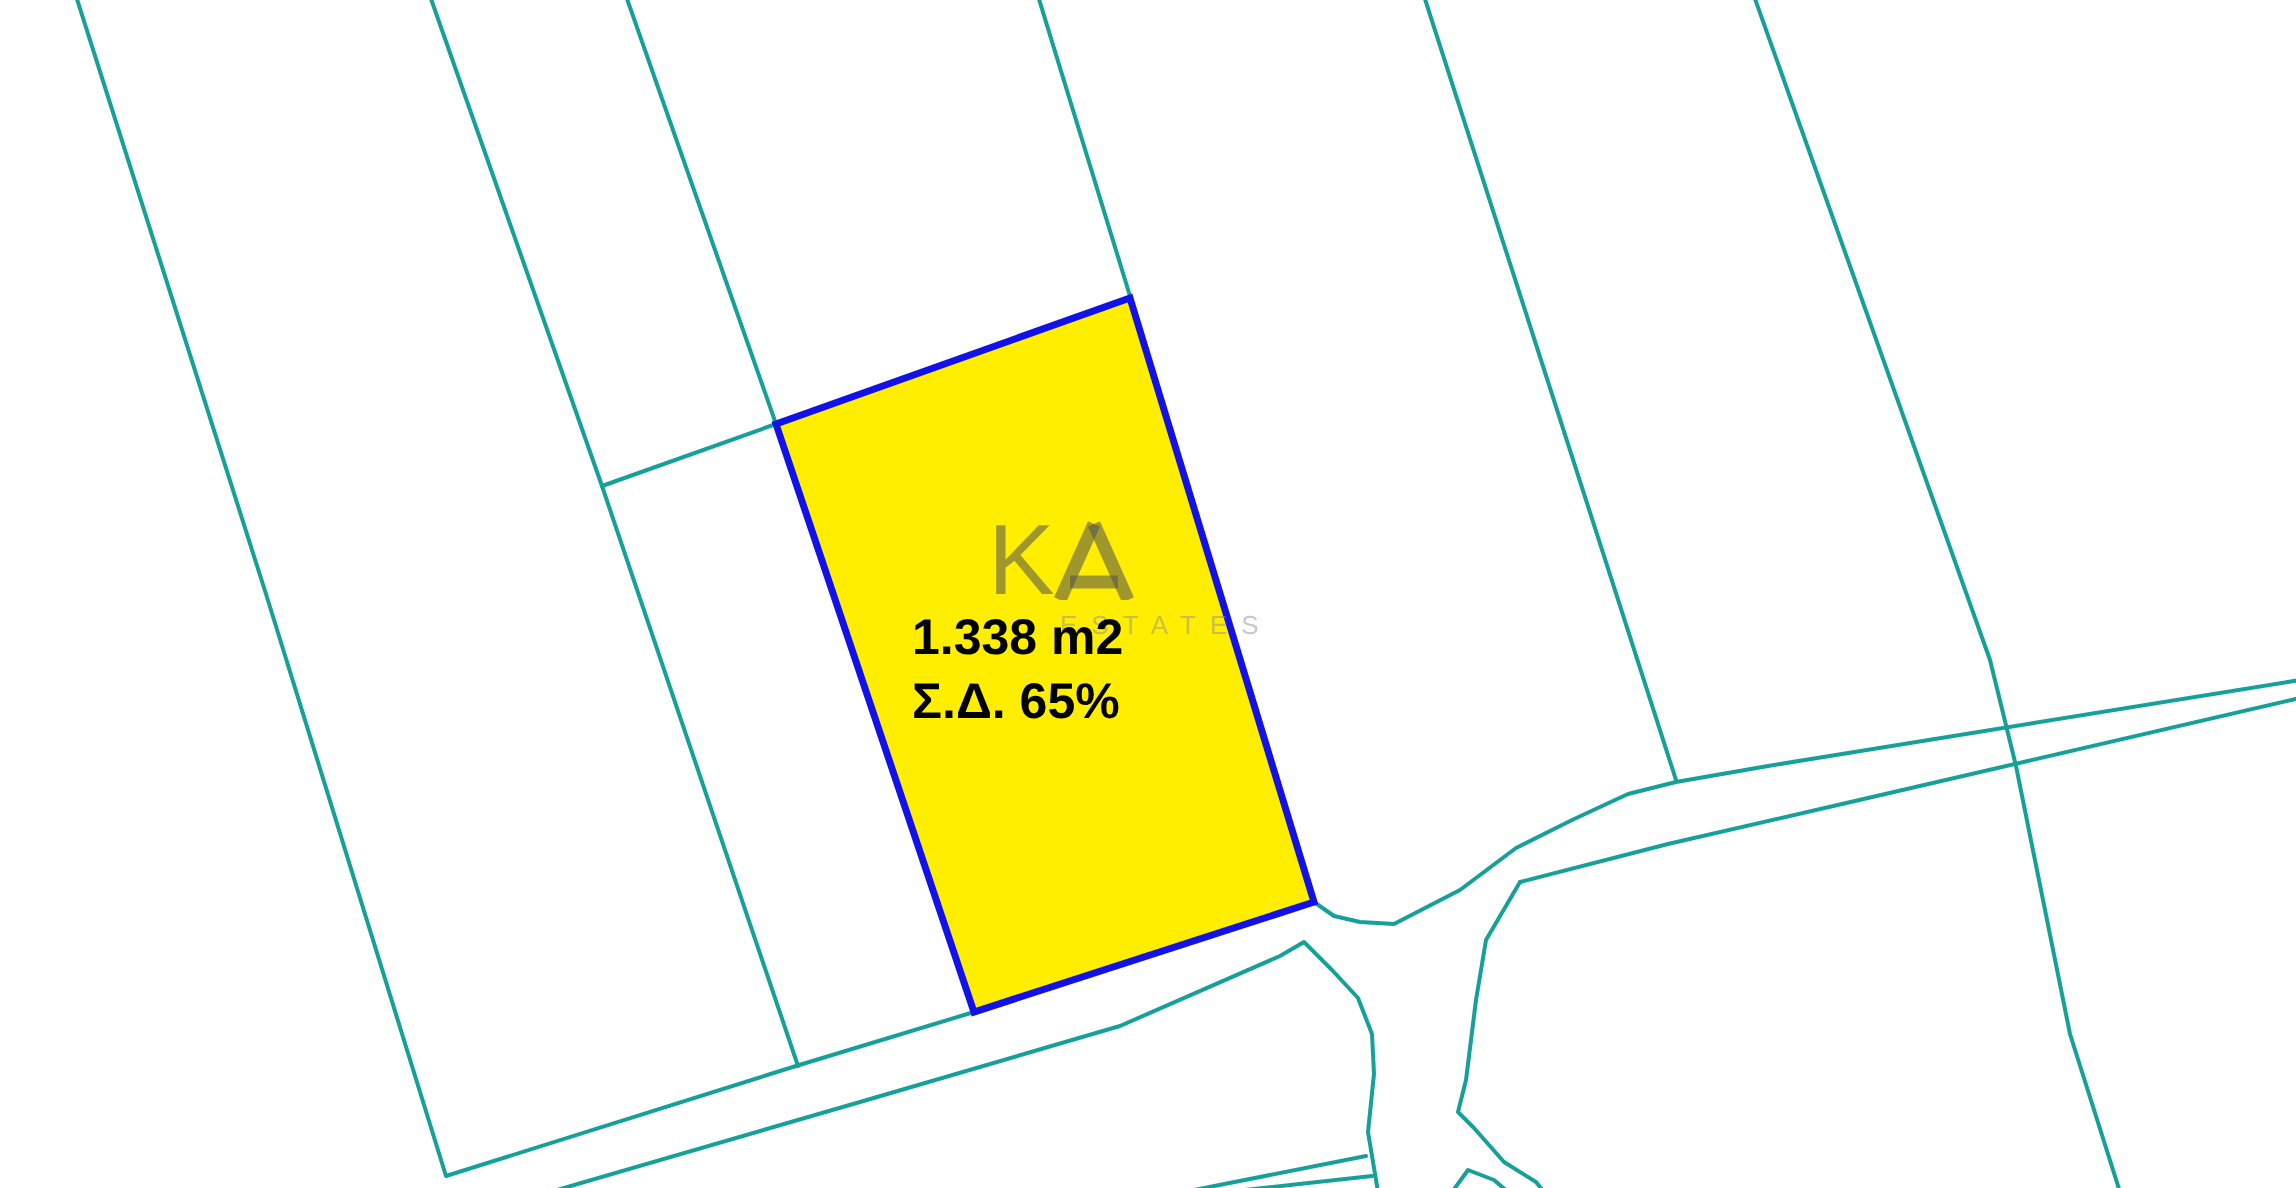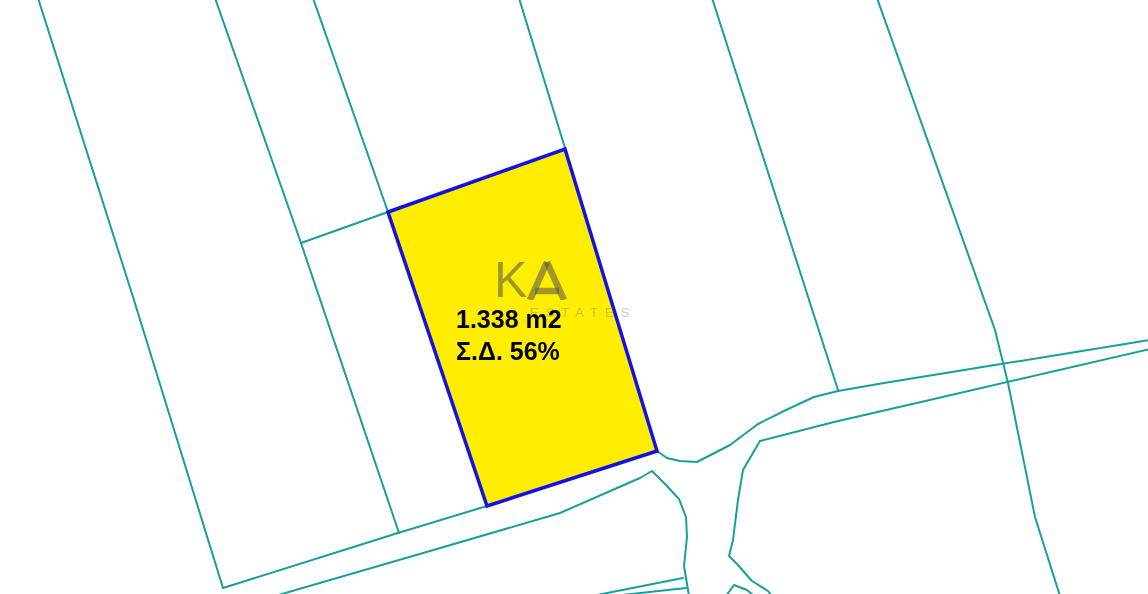--- a/index.html
+++ b/index.html
@@ -63,16 +63,16 @@
         <line x1="21" y1="2" x2="4" y2="40"></line>
         <line x1="21" y1="2" x2="38" y2="40"></line>
         <line x1="9" y1="31" x2="33" y2="31"></line>
       </svg>
     </div>
     <div class="wm-tagline">ESTATES</div>
   </div>
 
   <div class="parcel-label">
     <div>1.338 m2</div>
-    <div>Σ.Δ. 56%</div>
+    <div>Σ.Δ. 65%</div>
   </div>
 
 </div>
 
 </body></html>

